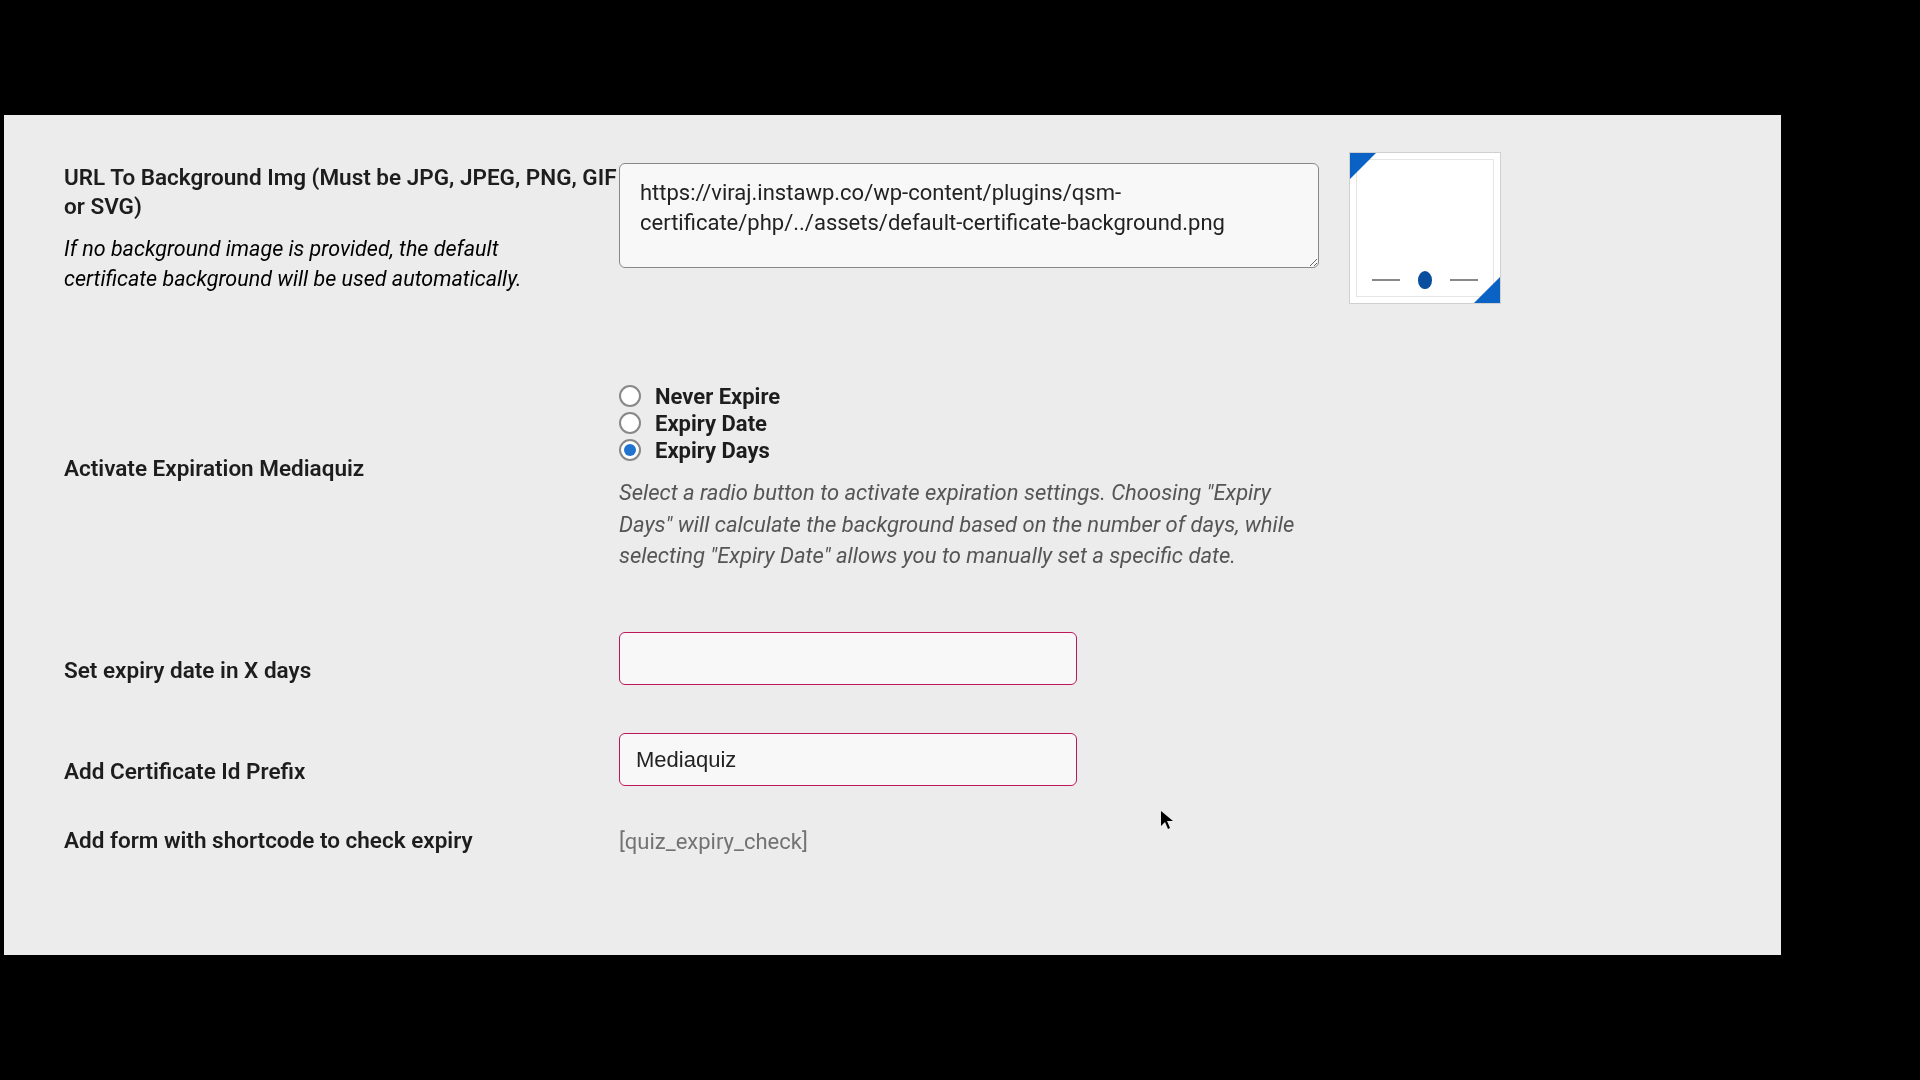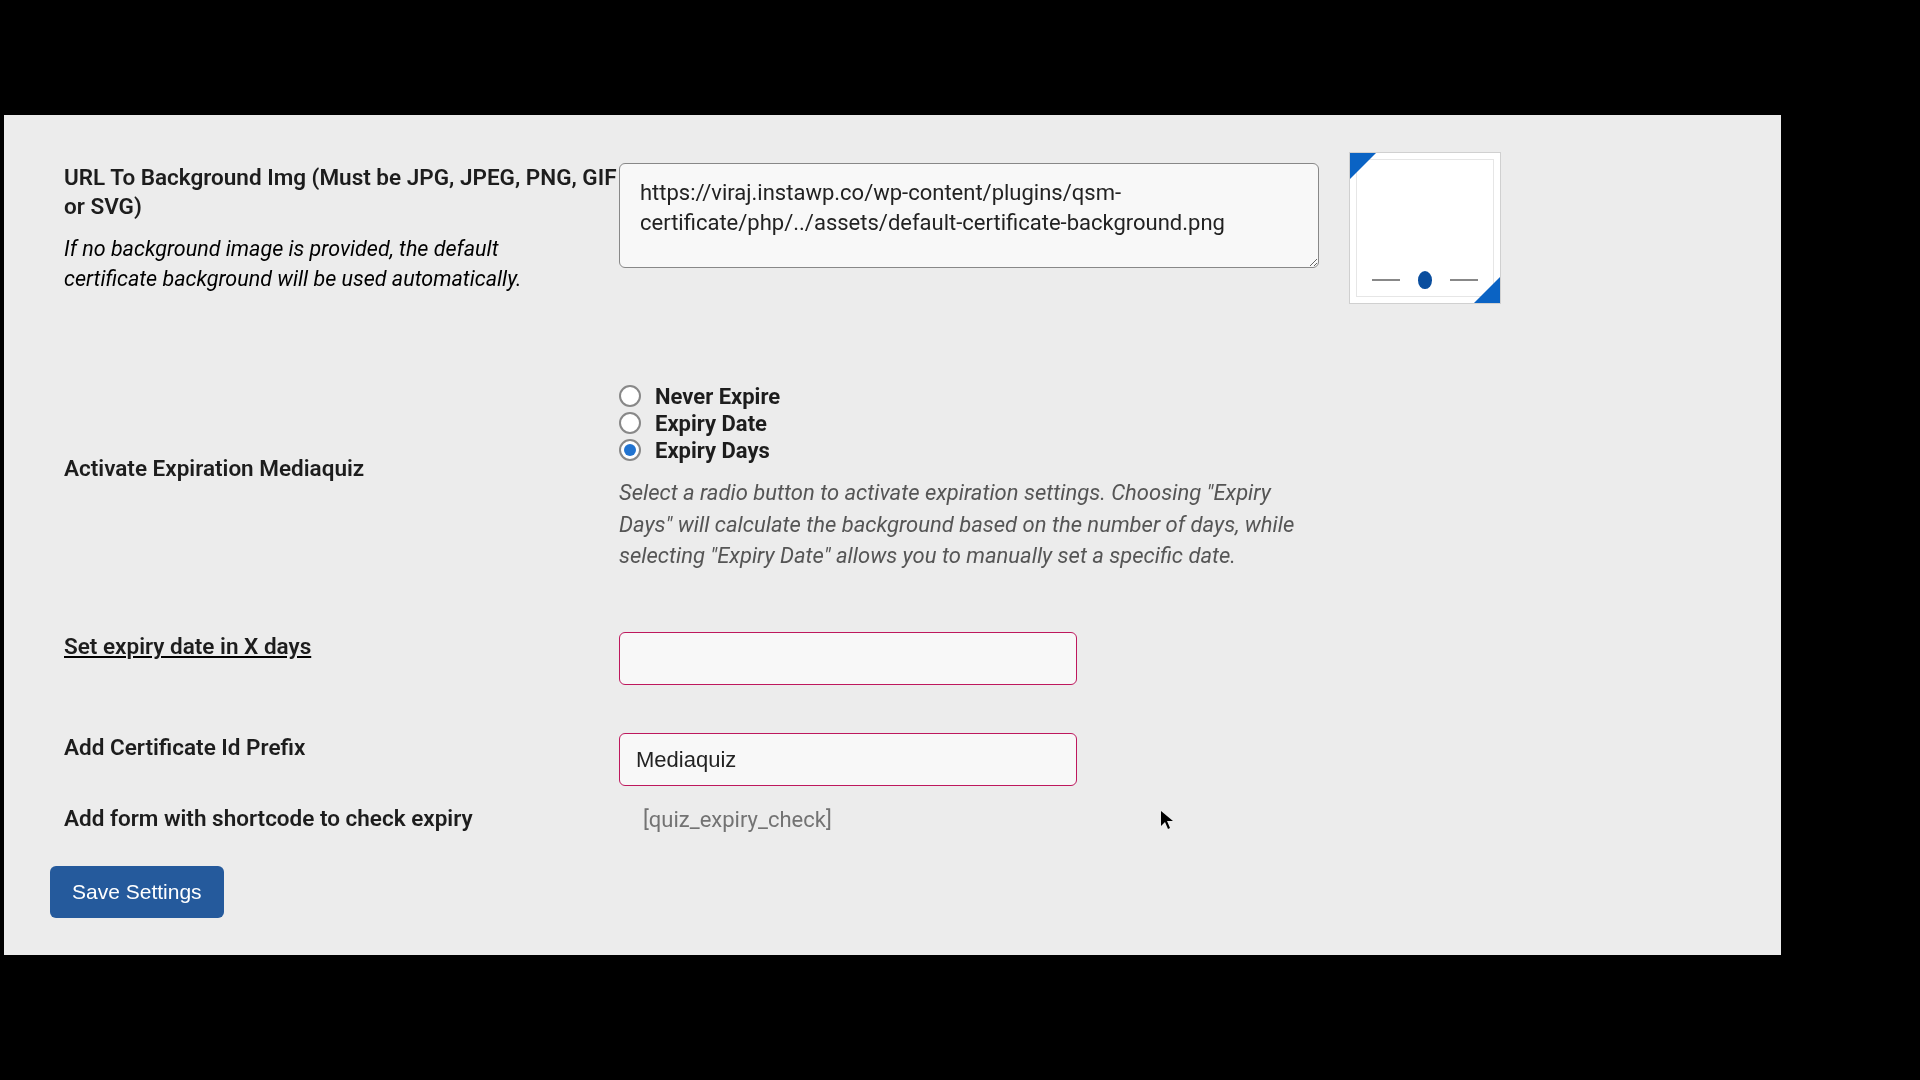--- a/index.html
+++ b/index.html
@@ -155,23 +155,23 @@
     border-radius: 6px;
     padding: 14px 22px;
     cursor: pointer;
     margin-left: 46px;
   }
 
   
   .row1 { margin-top: 48px; }
   .row2 { margin-top: 90px; align-items: flex-start; }
   .row2 .label-col { padding-top: 70px; }
-  .row3 { margin-top: 60px; align-items: flex-start; text-decoration: underline; }
-  .row4 { margin-top: 48px; align-items: flex-start; }
-  .row5 { margin-top: 18px; align-items: center; gap: 24px; }
+  .row3 { margin-top: 60px; align-items: flex-end; }
+  .row4 { margin-top: 48px; align-items: flex-end; }
+  .row5 { margin-top: 40px; align-items: center; }
   .row-save { margin-top: 32px; }
 
   .cursor-arrow {
     position:absolute;
     left:1156px;
     top:695px;
     width:14px; height:20px;
     pointer-events:none;
   }
 </style>
@@ -240,21 +240,18 @@
 
   <div class="row row5">
     <div class="label-col">
       <div class="label-strong">Add form with shortcode to check expiry</div>
     </div>
     <div class="control-col">
       <div class="shortcode-text">[quiz_expiry_check]</div>
     </div>
   </div>
 
-  <div class="row-save">
-    <button class="save-btn">Save Settings</button>
-  </div>
 
   <svg class="cursor-arrow" viewBox="0 0 14 20">
     <path d="M1 1 L1 16 L5 12 L8 19 L10 18 L7 11 L13 11 Z" fill="#000"></path>
   </svg>
 
 </div>
 
 </body></html>

